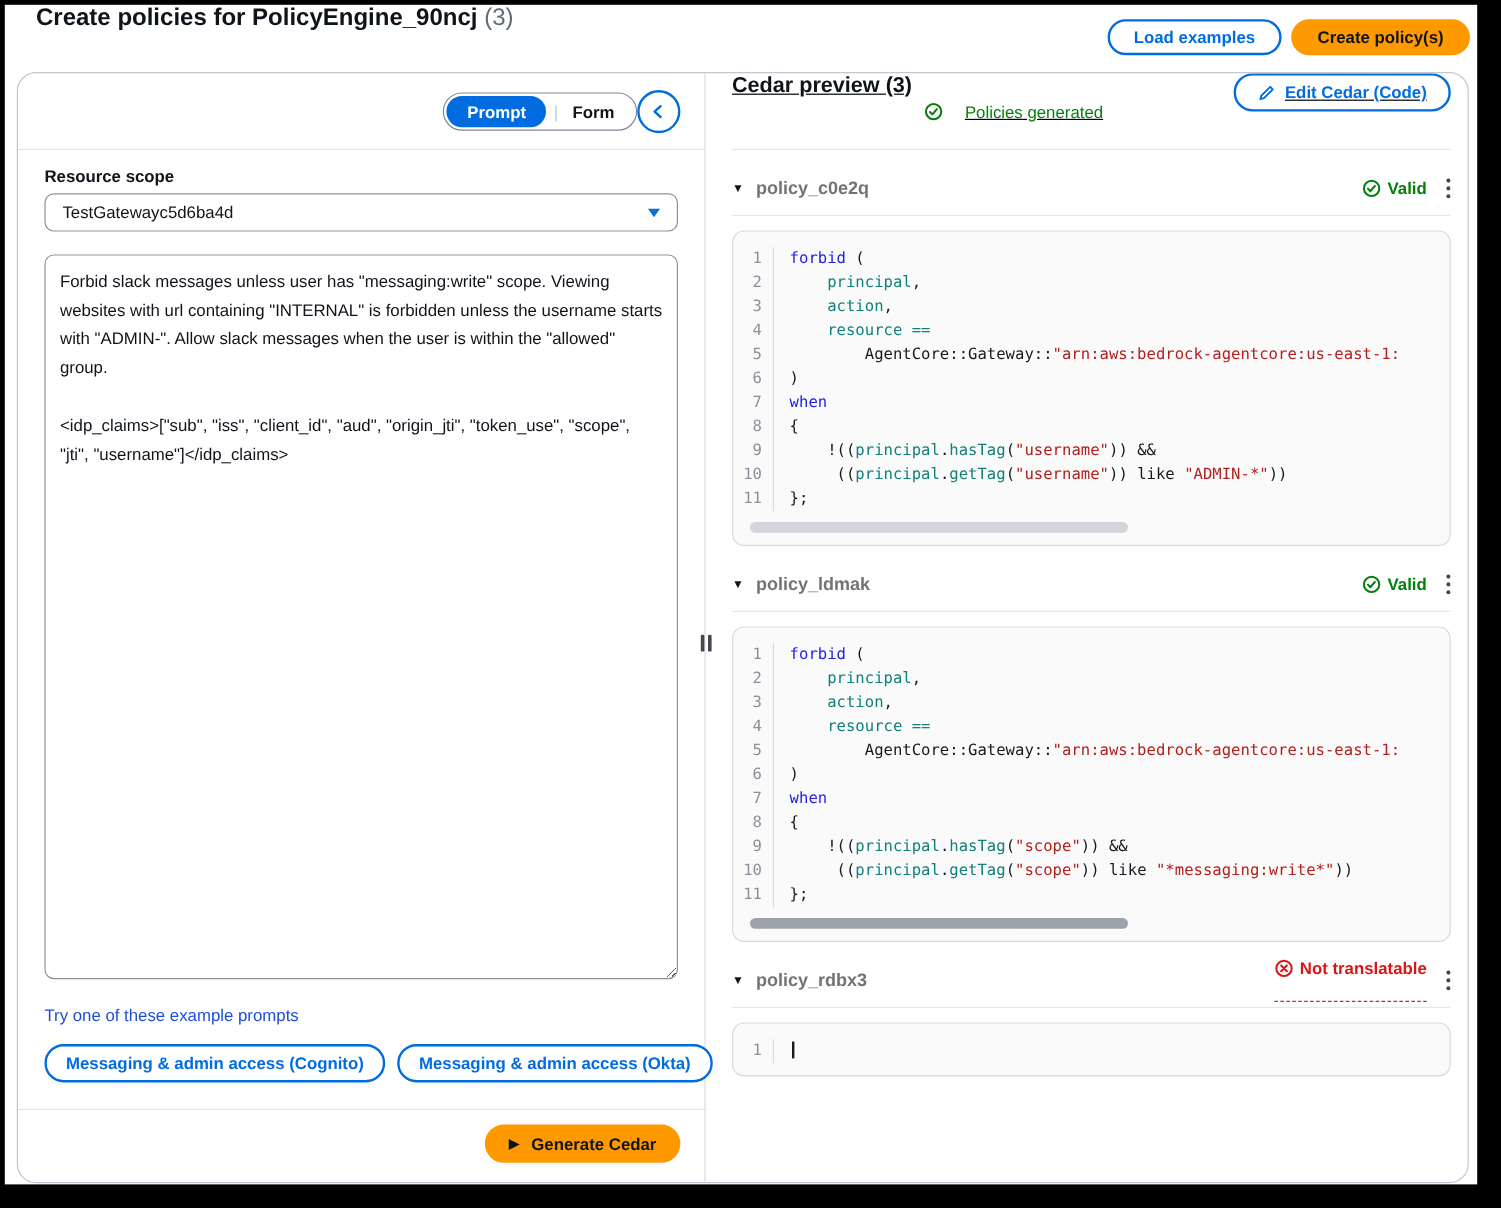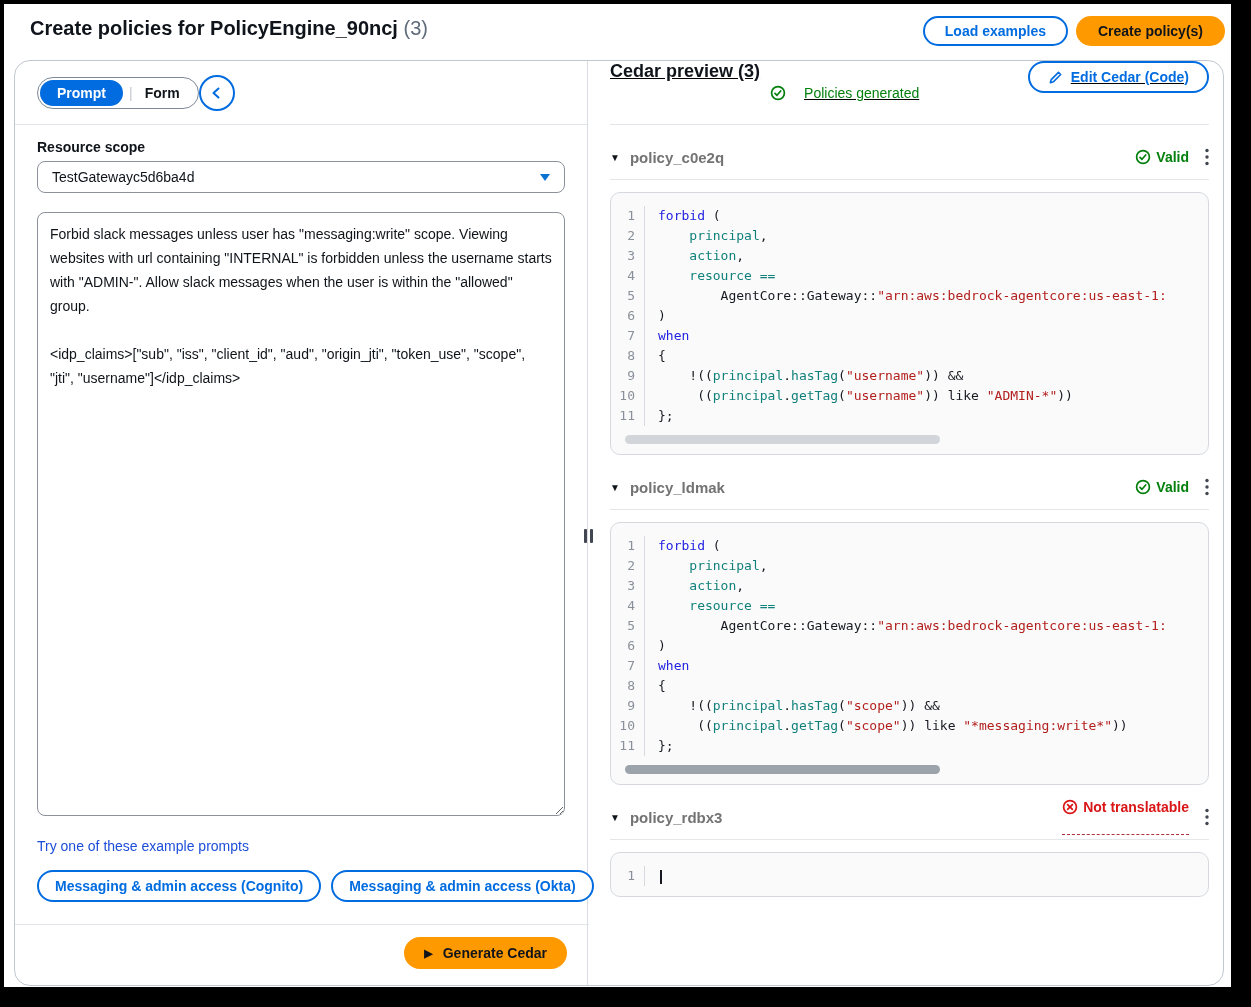--- a/index.html
+++ b/index.html
@@ -1,38 +1,38 @@
 <!DOCTYPE html>
 <html><head>
 <meta charset="utf-8">
 <style>
   * { box-sizing: border-box; margin: 0; padding: 0; }
   html,body { width:1251px; height:1007px; background:#000; font-family:"Liberation Sans", sans-serif; overflow:hidden; }
   .frame { position:absolute; left:4px; top:4px; width:1227px; height:983px; background:#fff; }
 
   
   .top-header { position:absolute; left:0; top:0; width:100%; height:56px; }
-  .page-title { position:absolute; left:26px; top:13px; font-size:20px; font-weight:700; color:#0f141a; }
+  .page-title { position:absolute; left:26px; top:0; font-size:20px; font-weight:700; color:#0f141a; }
   .page-title .count { font-weight:400; color:#5f6b7a; }
   .top-actions { position:absolute; right:6px; top:12px; display:flex; gap:8px; }
   .btn { display:inline-flex; align-items:center; justify-content:center; height:30px; border-radius:16px; font-size:14px; font-weight:700; cursor:pointer; white-space:nowrap; }
   .btn-outline { border:2px solid #006ce0; color:#006ce0; background:#fff; padding:0 20px; }
   .btn-primary { background:#ff9900; color:#0f141a; border:2px solid #ff9900; padding:0 20px; }
 
   
   .card { position:absolute; left:10px; top:56px; width:1210px; height:926px; border:1px solid #c1c7d0; border-radius:16px; background:#fff; display:flex; overflow:hidden; }
   .left-col { width:573px; border-right:1px solid #d9dce1; display:flex; flex-direction:column; }
   .right-col { flex:1; padding:0 14px 0 22px; overflow:hidden; }
   .drag-handle { position:absolute; left:569px; top:468px; display:flex; gap:3px; }
   .drag-handle i { display:block; width:3px; height:14px; background:#424650; border-radius:1px; }
 
   .hr { border:none; border-top:1px solid #e2e5e9; height:0; }
 
   
-  .lp-header { height:63px; display:flex; align-items:center; justify-content:flex-start; padding:0 20px 0 22px; }
+  .lp-header { height:63px; display:flex; align-items:center; justify-content:flex-end; padding:0 20px 0 22px; }
   .seg { display:inline-flex; align-items:center; height:32px; border:1px solid #7d8998; border-radius:17px; padding:2px; background:#fff; }
   .seg-on { background:#006ce0; color:#fff; font-weight:700; font-size:14px; height:26px; border-radius:14px; display:inline-flex; align-items:center; padding:0 17px; cursor:pointer; }
   .seg-sep { color:#c3c8cf; margin:0 4px 0 6px; font-size:14px; }
   .seg-off { color:#0f141a; font-weight:700; font-size:14px; padding:0 16px 0 8px; cursor:pointer; }
   .collapse-btn { width:36px; height:36px; border-radius:50%; border:2px solid #006ce0; background:#fff; display:flex; align-items:center; justify-content:center; cursor:pointer; }
 
   .lp-body { padding:14px 22px 0; flex:1; display:flex; flex-direction:column; }
   .field-label { font-size:14px; font-weight:700; color:#0f141a; margin-bottom:6px; }
   .select { height:32px; border:1px solid #8c919b; border-radius:8px; display:flex; align-items:center; justify-content:space-between; padding:0 14px; font-size:14px; color:#0f141a; cursor:pointer; background:#fff; }
   .caret-down { width:0; height:0; border-left:5px solid transparent; border-right:5px solid transparent; border-top:7px solid #0972d3; }

